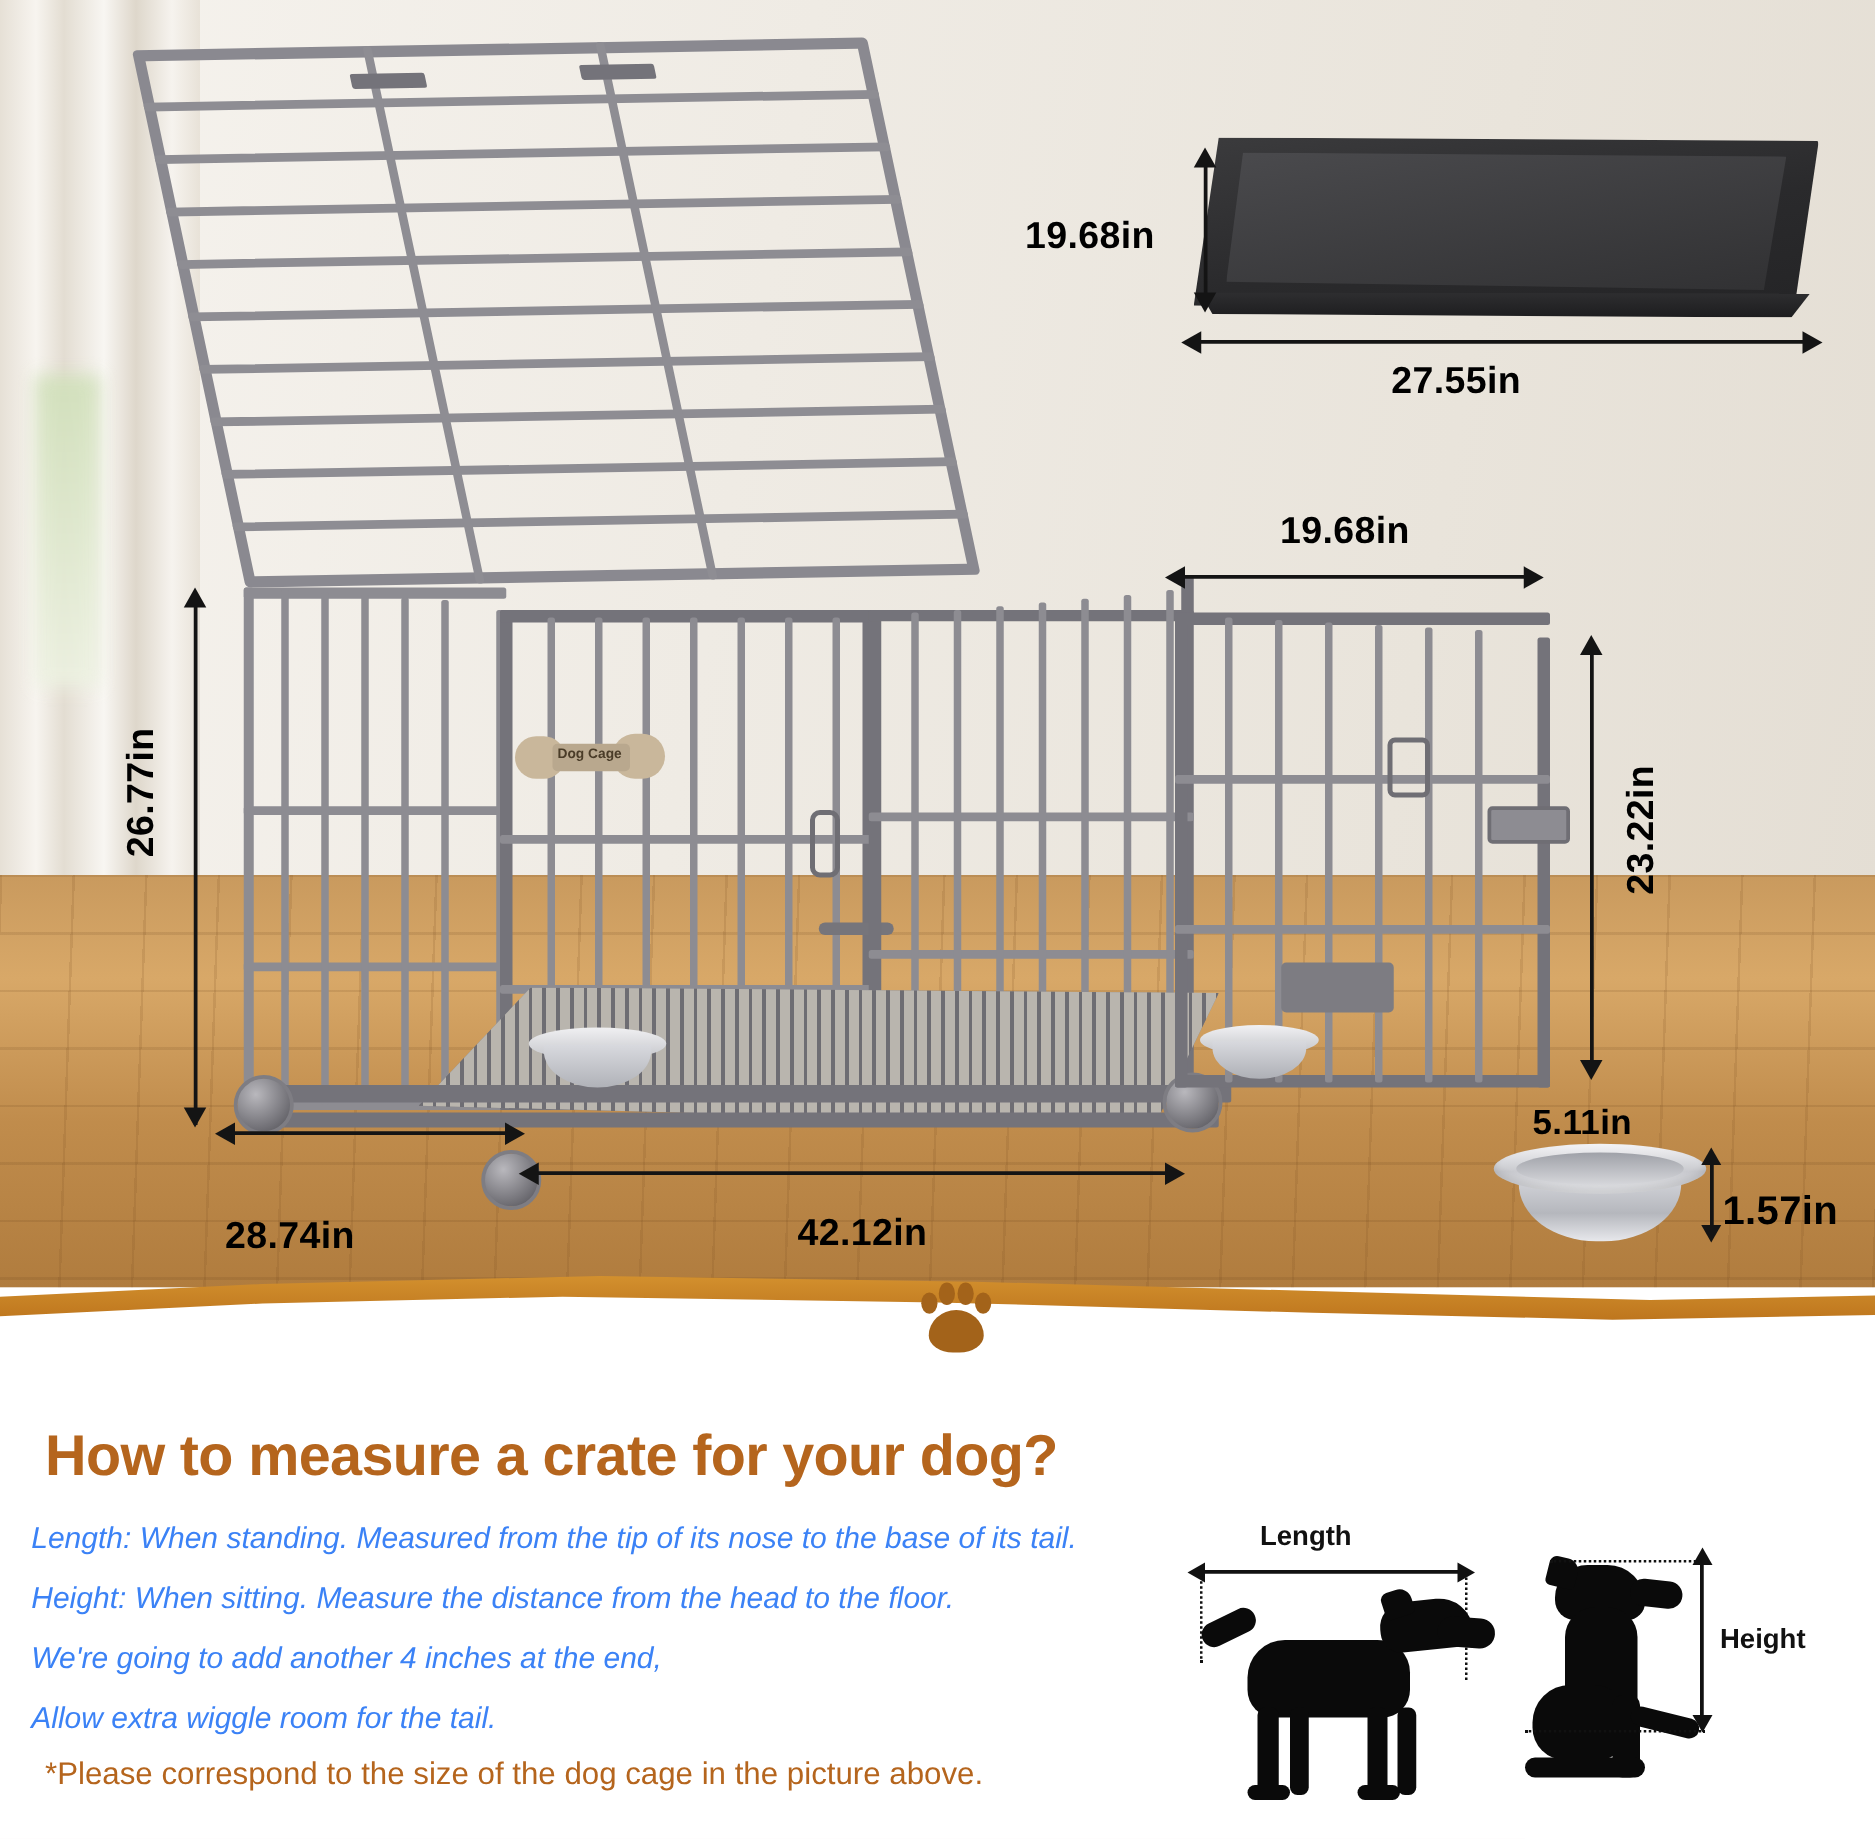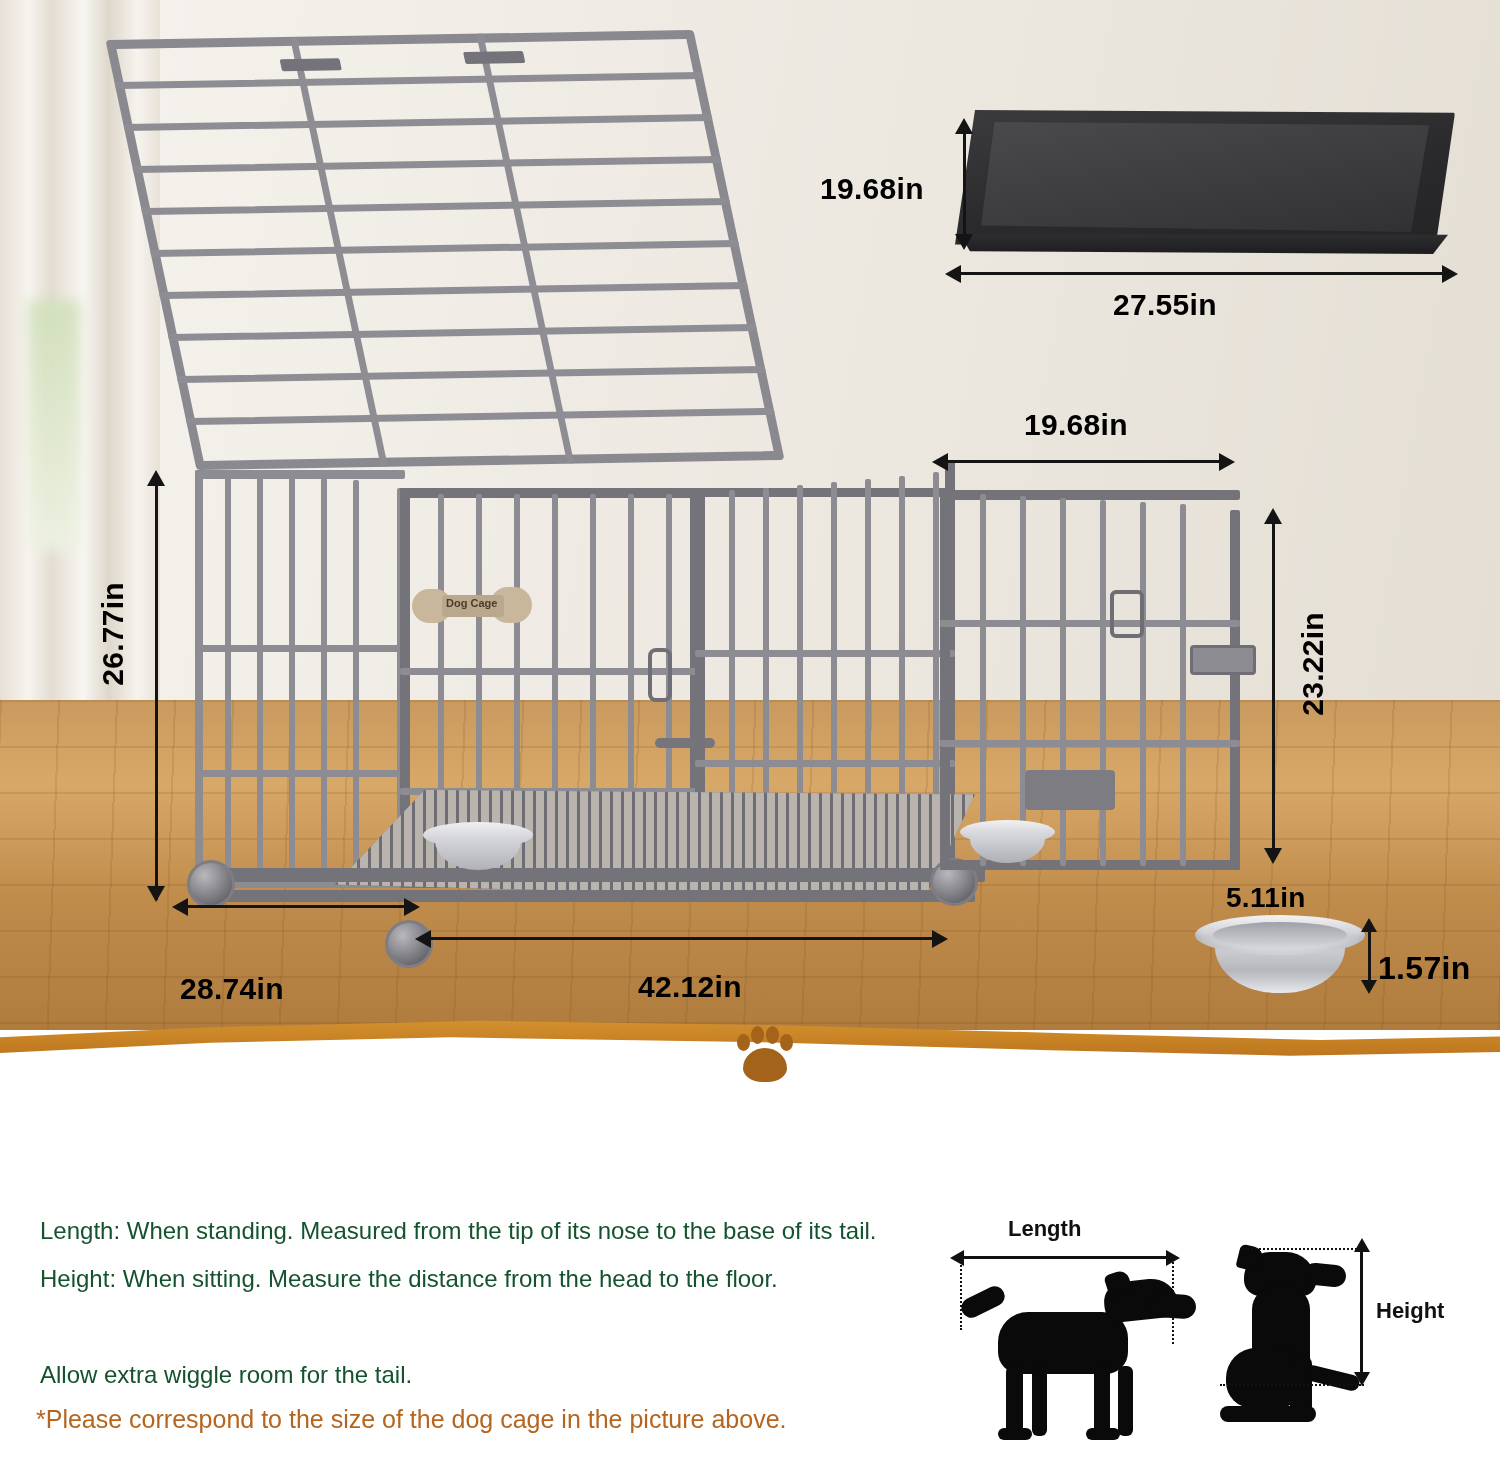--- a/index.html
+++ b/index.html
@@ -114,21 +114,21 @@
     position:absolute;left:8px;top:22px;width:44px;height:34px;
     background:#a3631a;border-radius:50% 50% 44% 44%/60% 60% 40% 40%;
   }
   .paw .toe{position:absolute;background:#a3631a;border-radius:50%;}
   
   #bottom{position:absolute;left:0;top:1095px;width:1500px;height:376px;background:#fff;}
   #heading{
     position:absolute;left:36px;top:42px;
     font-size:46px;font-weight:700;color:#b5651d;letter-spacing:-.5px;
   }
-  .line{position:absolute;left:40px;font-size:24px;color:#14532d;}
+  .line{position:absolute;left:25px;font-size:24px;color:#3b82f6;font-style:italic;}
   #note{
     position:absolute;left:36px;top:310px;font-size:25px;color:#b5651d;font-weight:400;
   }
   
   #dogs{position:absolute;left:940px;top:1200px;width:540px;height:265px;margin-top:12px;}
   .dogsil{position:absolute;background:#0a0a0a;}
   .lbl{position:absolute;font-weight:700;font-size:22px;color:#111;}
   .dashed{position:absolute;border-left:2px dotted #111;}
   .dashed-h{position:absolute;border-top:2px dotted #111;}
 </style>
@@ -324,22 +324,24 @@
   <div class="paw">
     <div class="pad"></div>
     <div class="toe" style="left:2px;top:8px;width:13px;height:17px;"></div>
     <div class="toe" style="left:16px;top:0px;width:13px;height:18px;"></div>
     <div class="toe" style="left:31px;top:0px;width:13px;height:18px;"></div>
     <div class="toe" style="left:45px;top:8px;width:13px;height:17px;"></div>
   </div>
 </div>
 
 <div id="bottom">
+  <div id="heading">How to measure a crate for your dog?</div>
   <div class="line" style="top:122px;">Length: When standing. Measured from the tip of its nose to the base of its tail.</div>
   <div class="line" style="top:170px;">Height: When sitting. Measure the distance from the head to the floor.</div>
+  <div class="line" style="top:218px;">We're going to add another 4 inches at the end,</div>
   <div class="line" style="top:266px;">Allow extra wiggle room for the tail.</div>
   <div id="note">*Please correspond to the size of the dog cage in the picture above.</div>
 </div>
 
 <div id="dogs">
 
   <div class="lbl" style="left:68px;top:4px;">Length</div>
   <div style="position:absolute;left:20px;top:44px;width:212px;height:3px;background:#111;"></div>
   <div style="position:absolute;left:10px;top:38px;width:0;height:0;border-top:8px solid transparent;border-bottom:8px solid transparent;border-right:14px solid #111;"></div>
   <div style="position:absolute;left:226px;top:38px;width:0;height:0;border-top:8px solid transparent;border-bottom:8px solid transparent;border-left:14px solid #111;"></div>

